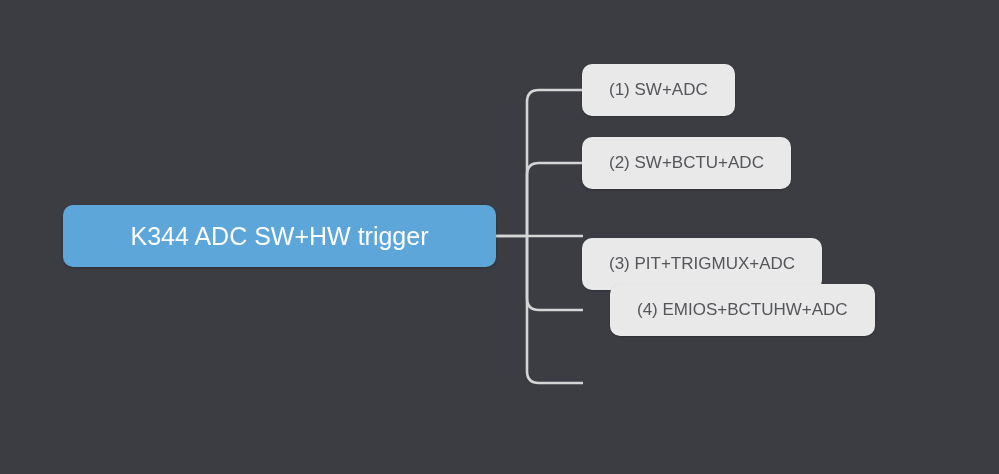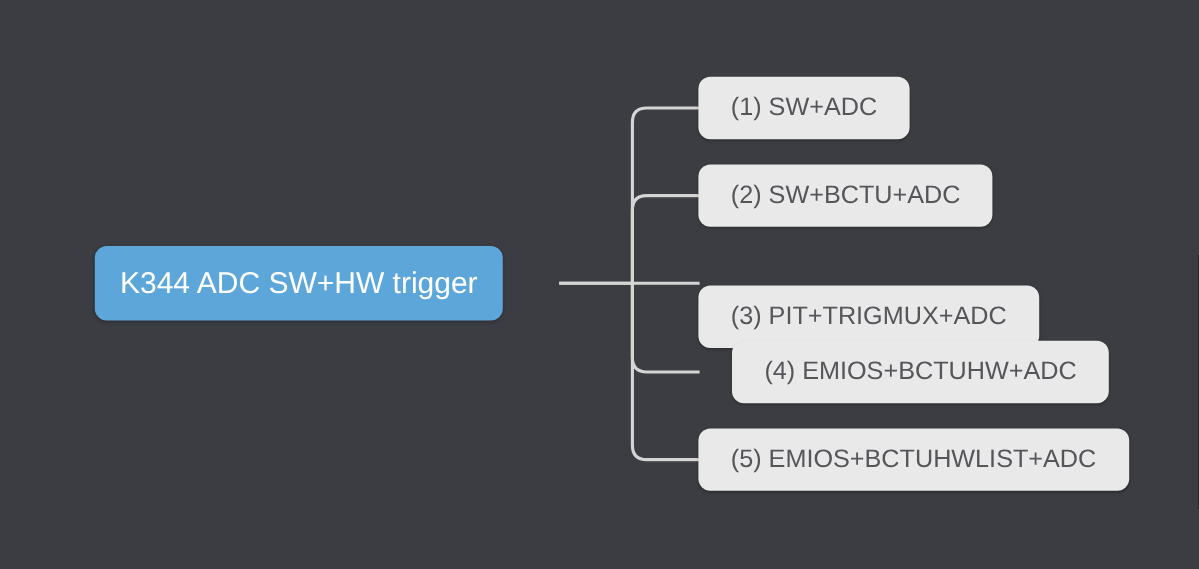--- a/index.html
+++ b/index.html
@@ -32,35 +32,34 @@
     display: flex;
     align-items: center;
     justify-content: center;
     white-space: nowrap;
     border-radius: 10px;
     box-sizing: border-box;
   }
   .root-node {
     left: 63px;
     top: 205px;
-    width: 340px;
+    width: 433px;
     height: 62px;
     background: var(--root-bg, #5da6da);
     color: var(--root-text, #ffffff);
     font-size: 25px;
     box-shadow: 0 1px 3px rgba(0,0,0,0.25);
-    margin-left: 16px;
   }
   .child-node {
     left: 582px;
     height: 52px;
     padding: 0 27px;
     background: var(--child-bg, #e9e9ea);
     color: var(--child-text, #55565a);
-    font-size: 21px;
+    font-size: 17px;
     box-shadow: 0 1px 2px rgba(0,0,0,0.22);
   }
   .child-0 { top: 64px; }
   .child-1 { top: 137px; }
   .child-2 { top: 210px; margin-top: 28px; }
   .child-3 { top: 284px; margin-left: 28px; }
   .child-4 { top: 357px; }
 </style>
 </head>
 <body>
@@ -84,17 +83,14 @@
   </div>
   <div class="node child-node child-1">
     <span>(2) SW+BCTU+ADC</span>
   </div>
   <div class="node child-node child-2">
     <span>(3) PIT+TRIGMUX+ADC</span>
   </div>
   <div class="node child-node child-3">
     <span>(4) EMIOS+BCTUHW+ADC</span>
   </div>
-  <div class="node child-node child-4">
-    <span>(5) EMIOS+BCTUHWLIST+ADC</span>
-  </div>
 
 </div>
 
 </body></html>

